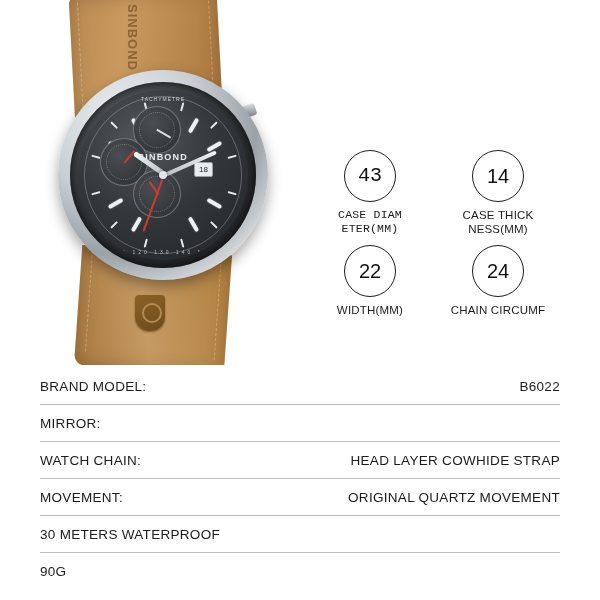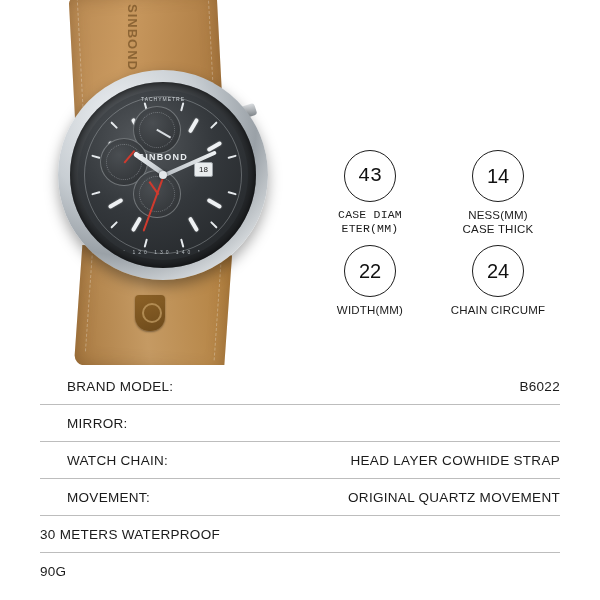--- a/index.html
+++ b/index.html
@@ -147,21 +147,21 @@
   .sp3{left:0;top:95px;}
   .sp4{left:128px;top:95px;}
 
   
   .table{position:absolute;left:40px;top:368px;width:520px;}
   .row{
     display:flex;justify-content:space-between;align-items:center;
     height:36px;border-bottom:1px solid #bdbdbd;
     font-size:13.5px;color:#1b1b1b;letter-spacing:.3px;
   }
-  .row .k{white-space:nowrap;margin-left:27px;}
+  .row .k{white-space:nowrap;}
   .row .v{white-space:nowrap;}
   .row:last-child{border-bottom:none;}
 </style>
 </head>
 <body>
 
 <div class="page">
 
   <div class="watch-photo">
 
@@ -231,22 +231,22 @@
   <div class="specs">
 
     <div class="spec sp1">
       <div class="circle">43</div>
       <div class="lbl">CASE DIAM</div>
       <div class="lbl">ETER(MM)</div>
     </div>
 
     <div class="spec sp2">
       <div class="circle">14</div>
+      <div class="lbl">CASE THICK</div>
       <div class="lbl">NESS(MM)</div>
-      <div class="lbl">CASE THICK</div>
     </div>
 
     <div class="spec sp3">
       <div class="circle">22</div>
       <div class="lbl">WIDTH(MM)</div>
     </div>
 
     <div class="spec sp4">
       <div class="circle">24</div>
       <div class="lbl">CHAIN CIRCUMF</div>

